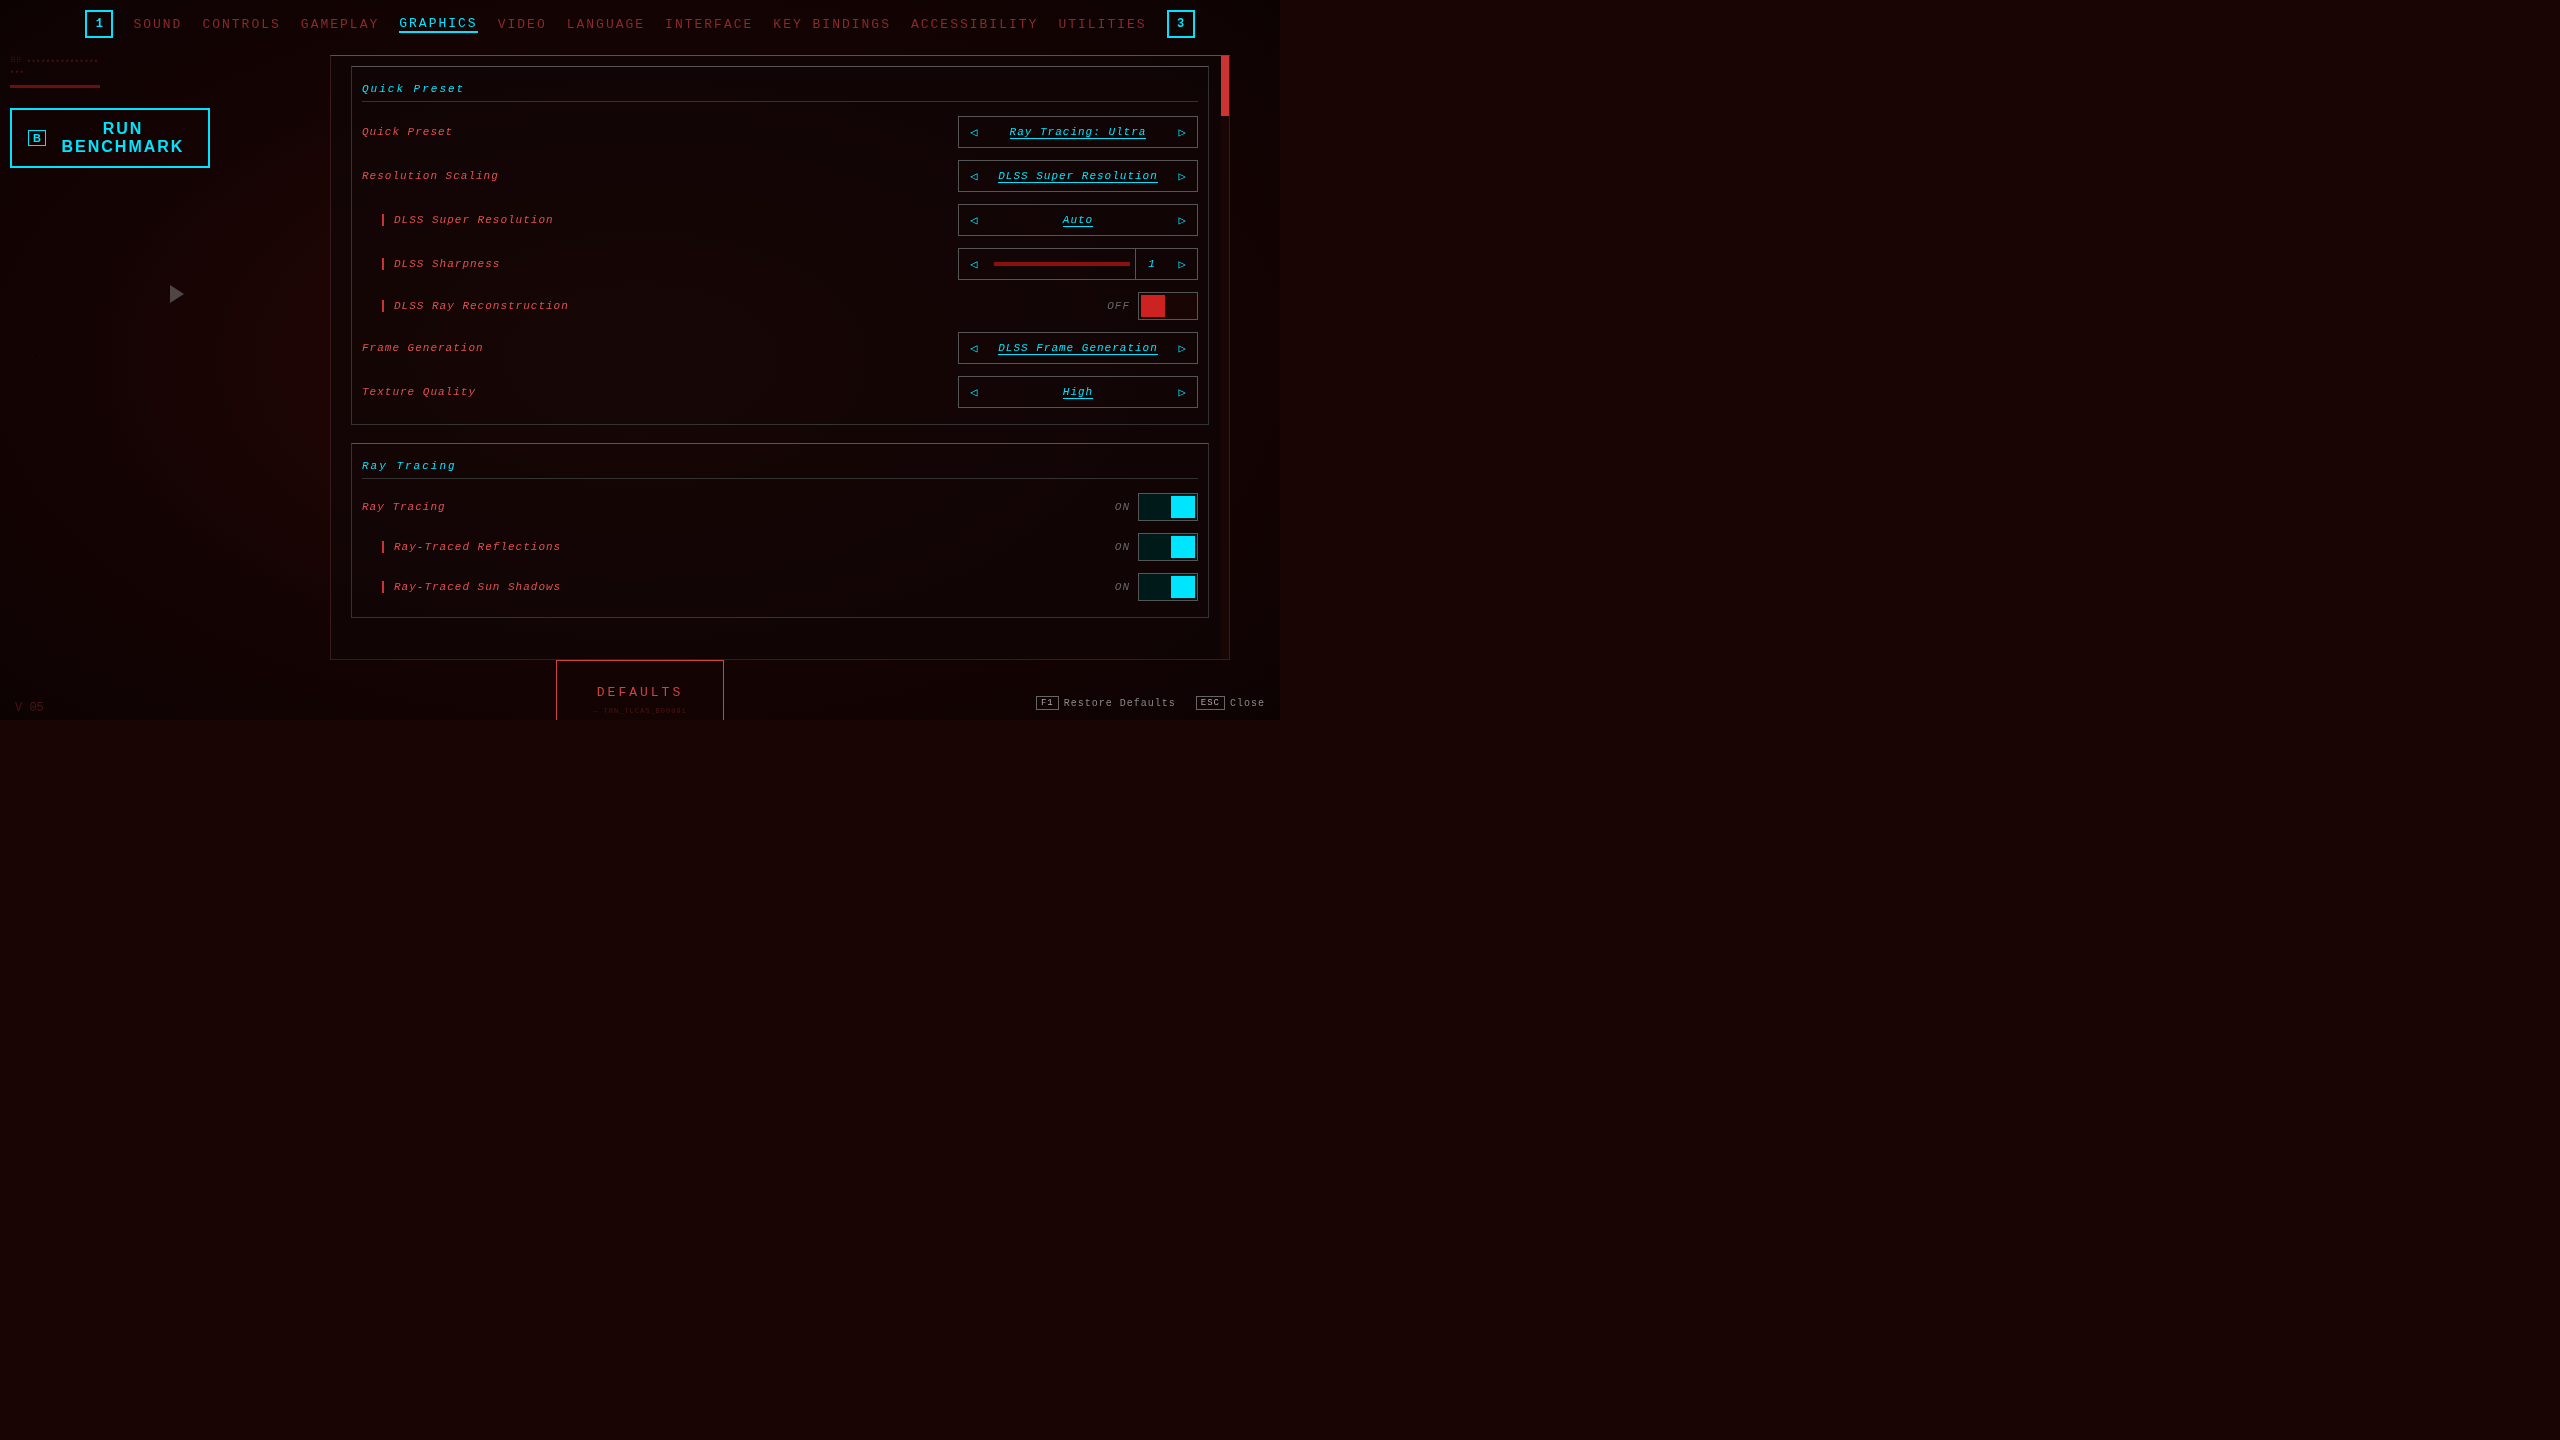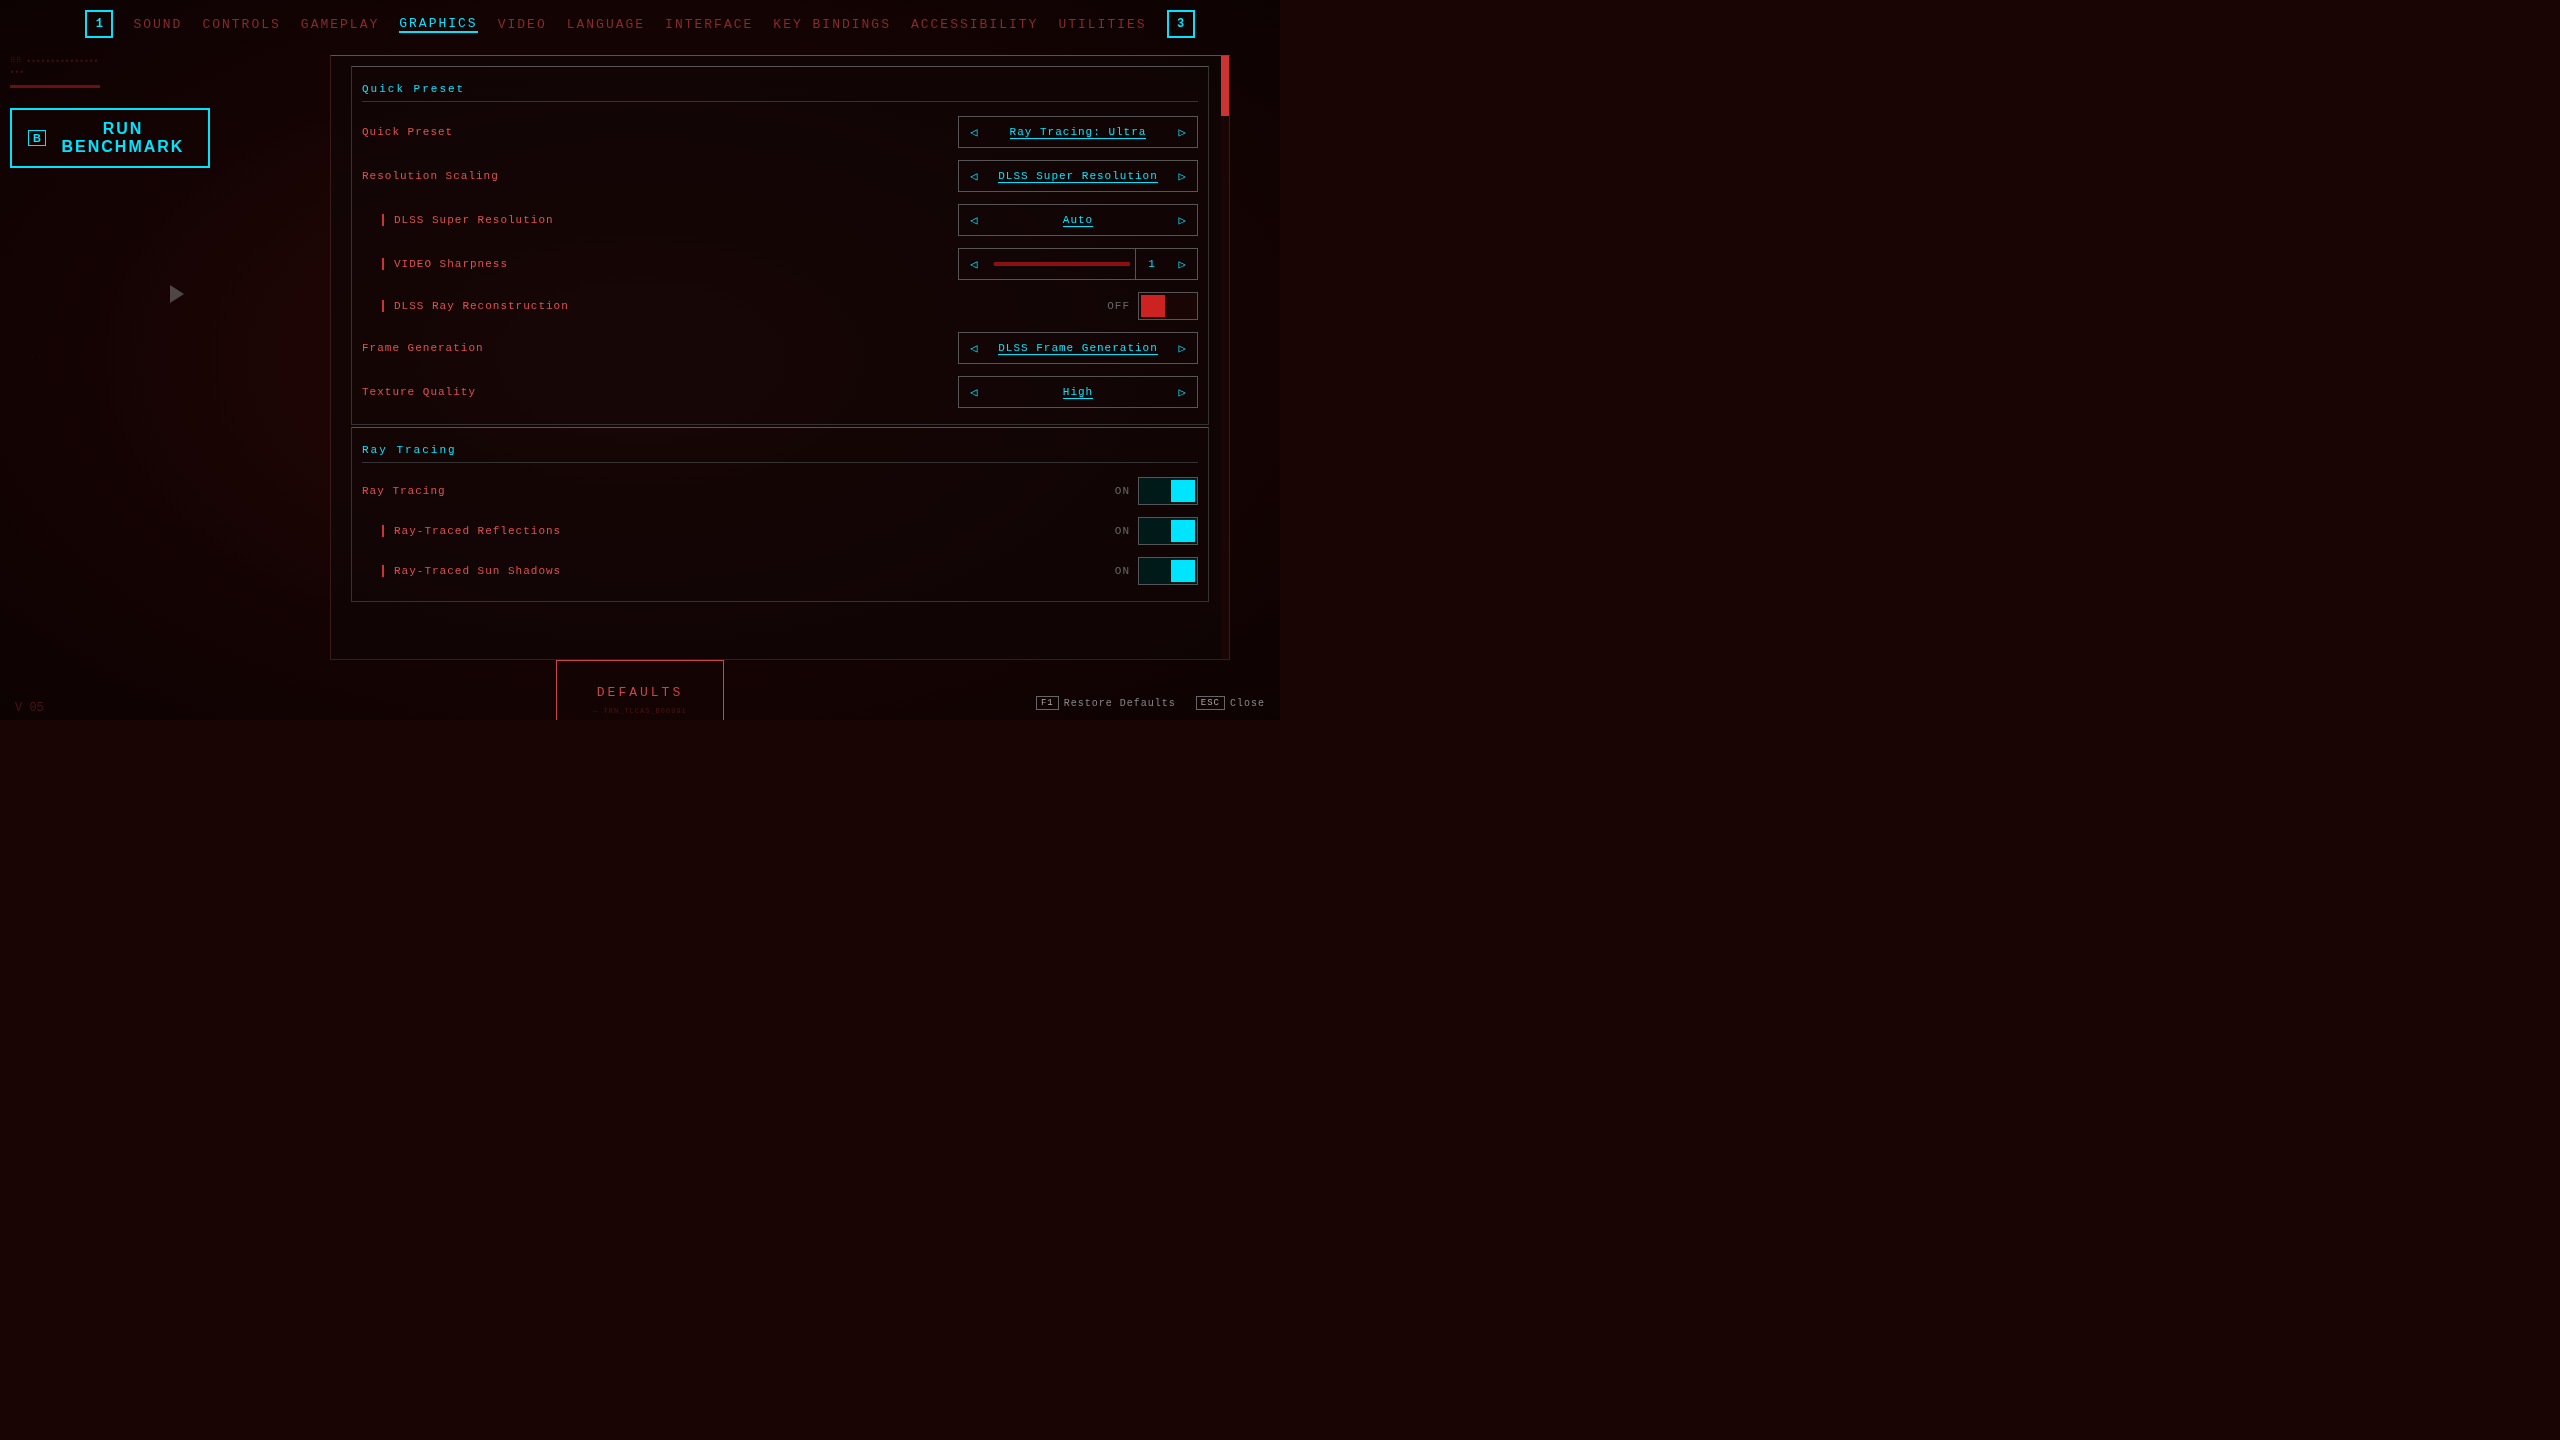--- a/index.html
+++ b/index.html
@@ -176,22 +176,23 @@
       font-size: 11px;
       letter-spacing: 2px;
       padding: 8px 0 6px 0;
       border-bottom: 1px solid #333;
       margin-bottom: 8px;
     }
 
     .section-group {
       border: 1px solid #333;
       border-top: 1px solid #555;
-      margin-bottom: 2px;
+      margin-bottom: 18px;
       padding: 8px 10px 10px 10px;
+      font-style: italic;
     }
 
     
     .setting-row {
       display: flex;
       align-items: center;
       justify-content: space-between;
       padding: 6px 0;
       min-height: 36px;
     }
@@ -479,21 +480,21 @@
         <div class="setting-row sub-row">
           <span class="setting-label">DLSS Super Resolution</span>
           <div class="arrow-selector">
             <div class="arrow-btn">◁</div>
             <div class="arrow-value"><span class="underline">Auto</span></div>
             <div class="arrow-btn">▷</div>
           </div>
         </div>
 
         <div class="setting-row sub-row">
-          <span class="setting-label">VIDEO Sharpness</span>
+          <span class="setting-label">DLSS Sharpness</span>
           <div class="slider-container">
             <div class="slider-arrow">◁</div>
             <div class="slider-track"></div>
             <div class="slider-value">1</div>
             <div class="slider-arrow">▷</div>
           </div>
         </div>
 
         <div class="setting-row sub-row">
           <span class="setting-label">DLSS Ray Reconstruction</span>

